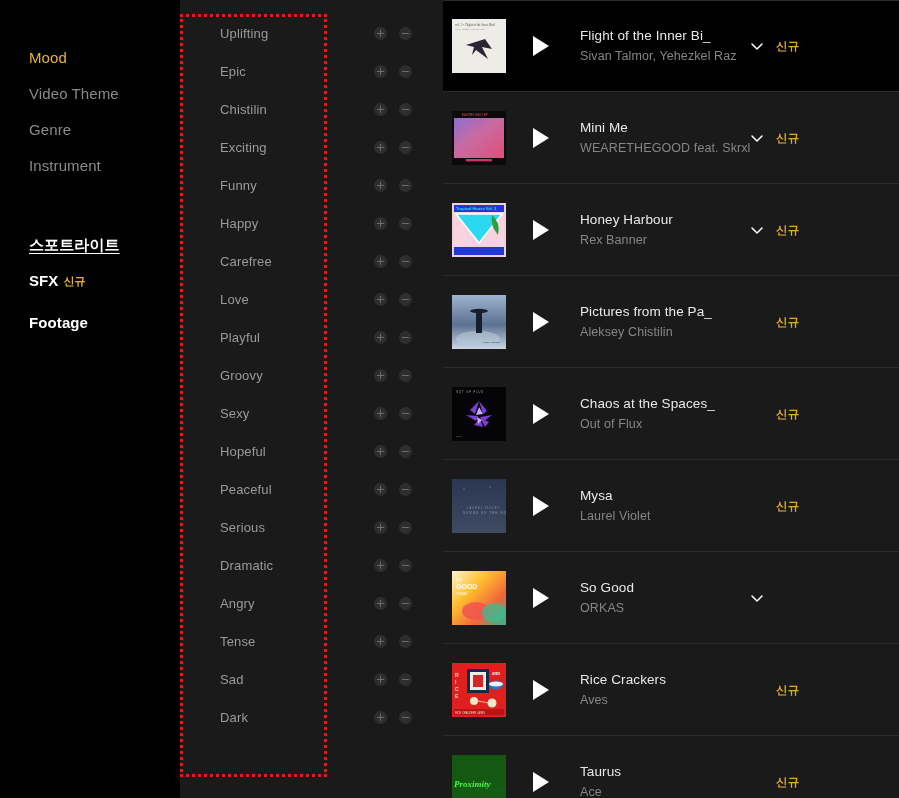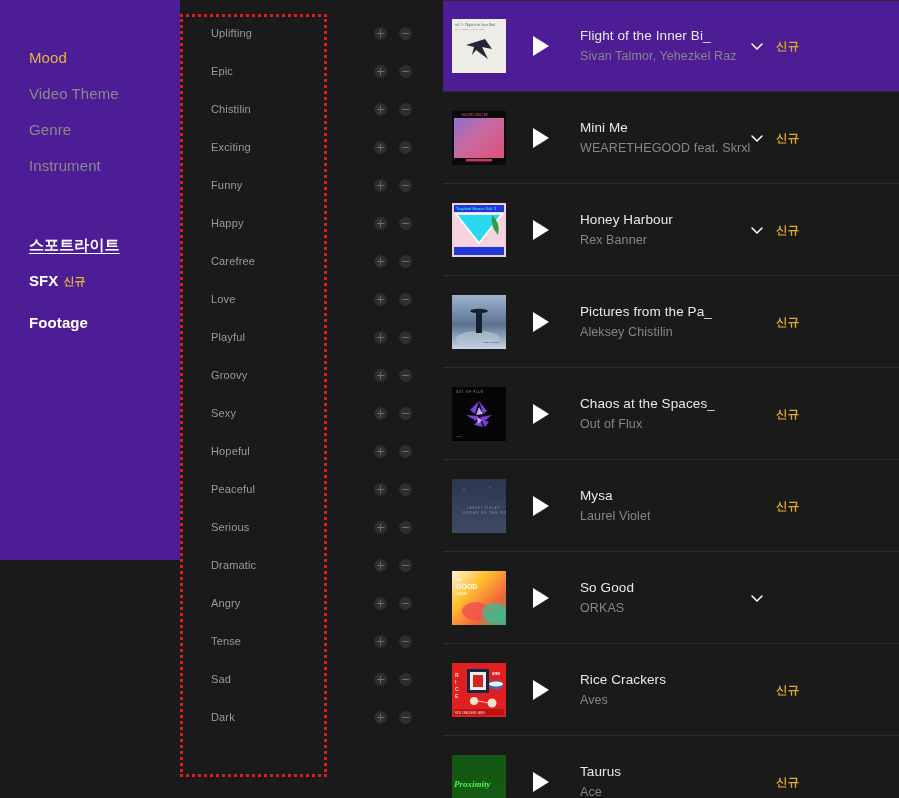--- a/index.html
+++ b/index.html
@@ -13,22 +13,22 @@
   #app {
     position: relative;
     width: 899px; height: 798px;
     background: #1a1a1a;
   }
 
   
   .left-nav {
     position: absolute;
     left: 0; top: 0;
-    width: 180px; height: 560px;
-    background: #4c1d95;
+    width: 180px; height: 798px;
+    background: #000000;
   }
   .nav-item {
     position: absolute;
     left: 29px;
     font-size: 15px;
     letter-spacing: .1px;
     white-space: nowrap;
     line-height: 18px;
   }
   .nav-cat { color: #8a8a8a; }
@@ -58,22 +58,22 @@
   }
   .mood-list { position: absolute; left: 0; top: 14px; width: 263px; }
   .mood-row {
     position: relative;
     height: 38px;
     display: flex;
     align-items: center;
   }
   .mood-label {
     position: absolute;
-    left: 31px;
-    font-size: 11px;
+    left: 40px;
+    font-size: 13px;
     color: #9a9a9a;
     letter-spacing: .15px;
     white-space: nowrap;
   }
   .mood-actions {
     position: absolute;
     left: 194px;
     display: flex;
     gap: 12px;
     align-items: center;
@@ -105,21 +105,21 @@
   }
   .track-row {
     position: relative;
     height: 92px;
     border-bottom: 1px solid #2b2b2b;
     display: flex;
     align-items: center;
     background: #1a1a1a;
   }
   .track-row.first {
-    background: #4c1d95;
+    background: #000000;
     border-top: 1px solid #2b2b2b;
   }
   .thumb {
     position: absolute;
     left: 9px; top: 50%;
     transform: translateY(-50%);
     width: 54px; height: 54px;
     background: #222;
     overflow: hidden;
     flex: none;

